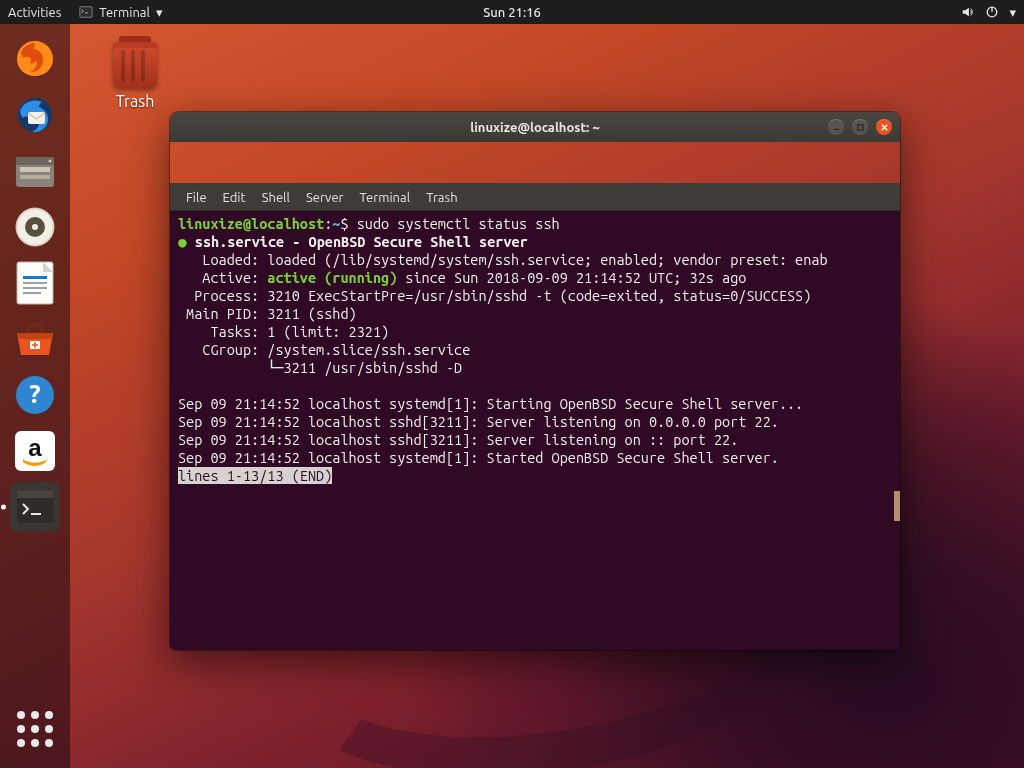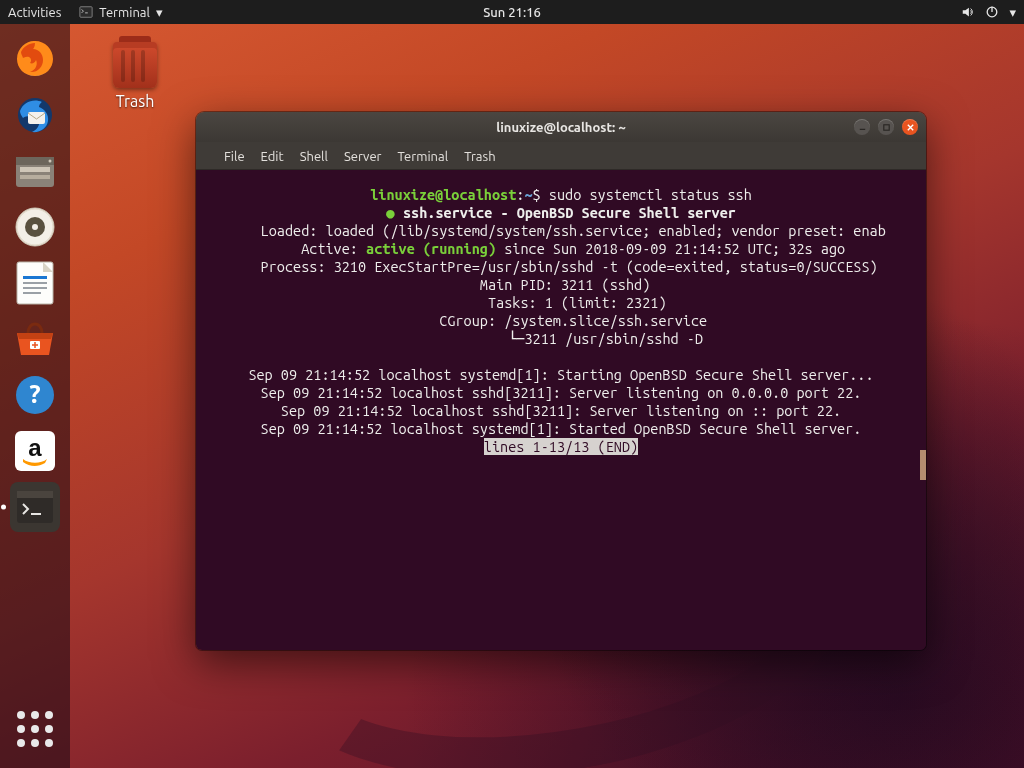--- a/index.html
+++ b/index.html
@@ -63,49 +63,50 @@
 .trash .bin {
   width:44px; height:46px; margin:0 auto 4px;
   background:linear-gradient(#d24c2e,#a2301b); border-radius:4px 4px 6px 6px;
   position:relative; box-shadow:inset 0 6px 0 #b73c23, 0 2px 4px rgba(0,0,0,0.4);
 }
 .trash .bin::before{content:"";position:absolute;top:-6px;left:6px;right:6px;height:6px;background:#9c2c19;border-radius:3px 3px 0 0;}
 .trash .bin::after{content:"";position:absolute;top:8px;left:8px;width:4px;bottom:6px;background:rgba(0,0,0,0.2);border-radius:2px;box-shadow:10px 0 rgba(0,0,0,0.2),20px 0 rgba(0,0,0,0.2);}
 
 
 .window {
-  position:absolute; top:112px; left:196px; width:730px; height:538px;
+  position:absolute; top:112px; left:170px; width:730px; height:538px;
   border-radius:8px 8px 6px 6px; overflow:hidden;
   box-shadow:0 12px 40px rgba(0,0,0,0.55), 0 0 0 1px rgba(0,0,0,0.4);
   display:flex; flex-direction:column;
 }
 .titlebar {
   height:30px; background:linear-gradient(#4b4641,#3c3834);
   display:flex; align-items:center; color:#e8e6e3; font-size:13px;
   padding:0 8px;
 }
 .titlebar .title { position:absolute; left:50%; transform:translateX(-50%); font-weight:600;}
 .win-btns { margin-left:auto; display:flex; gap:8px; }
 .win-btns .c { width:16px; height:16px; border-radius:50%; display:flex; align-items:center; justify-content:center;
   background:#575350; color:#2a2724; font-size:11px; line-height:1; box-shadow:inset 0 1px 0 rgba(255,255,255,0.2);}
 .win-btns .c.close { background:#e95420; color:#fff;}
 .win-btns .c svg{width:9px;height:9px;}
 
 .menubar {
   height:28px; background:#3f3b37; color:#e3e0dc; font-size:13px;
-  display:flex; align-items:center; gap:16px; padding:0 28px;
+  display:flex; align-items:center; gap:16px; padding:0 16px;
   border-bottom:1px solid #2e2a27;
+  margin-top:41px;
 }
 .menubar span{cursor:default;}
 
 .termbody {
   flex:1; background:#300a24; color:#d6d2cf;
   font-family:"Ubuntu Mono","DejaVu Sans Mono",monospace;
-  font-size:14.5px; line-height:18px; padding:16px 8px 8px;
-  white-space:pre; overflow:hidden; position:relative;text-align:center;
+  font-size:14.5px; line-height:18px; padding:4px 8px 8px;
+  white-space:pre; overflow:hidden; position:relative;
 }
 .termbody .scroll-hint{position:absolute;right:0;top:280px;width:6px;height:30px;background:#b58d6f;}
 .prompt-user{color:#7ad03a;font-weight:bold;}
 .prompt-path{color:#6aa3d5;font-weight:bold;}
 .white{color:#eeeeec;}
 .bold{font-weight:bold;}
 .dot{color:#7ad03a;}
 .active{color:#7ad03a;font-weight:bold;}
 .inv{background:#d6d2cf;color:#300a24;}
 </style>

